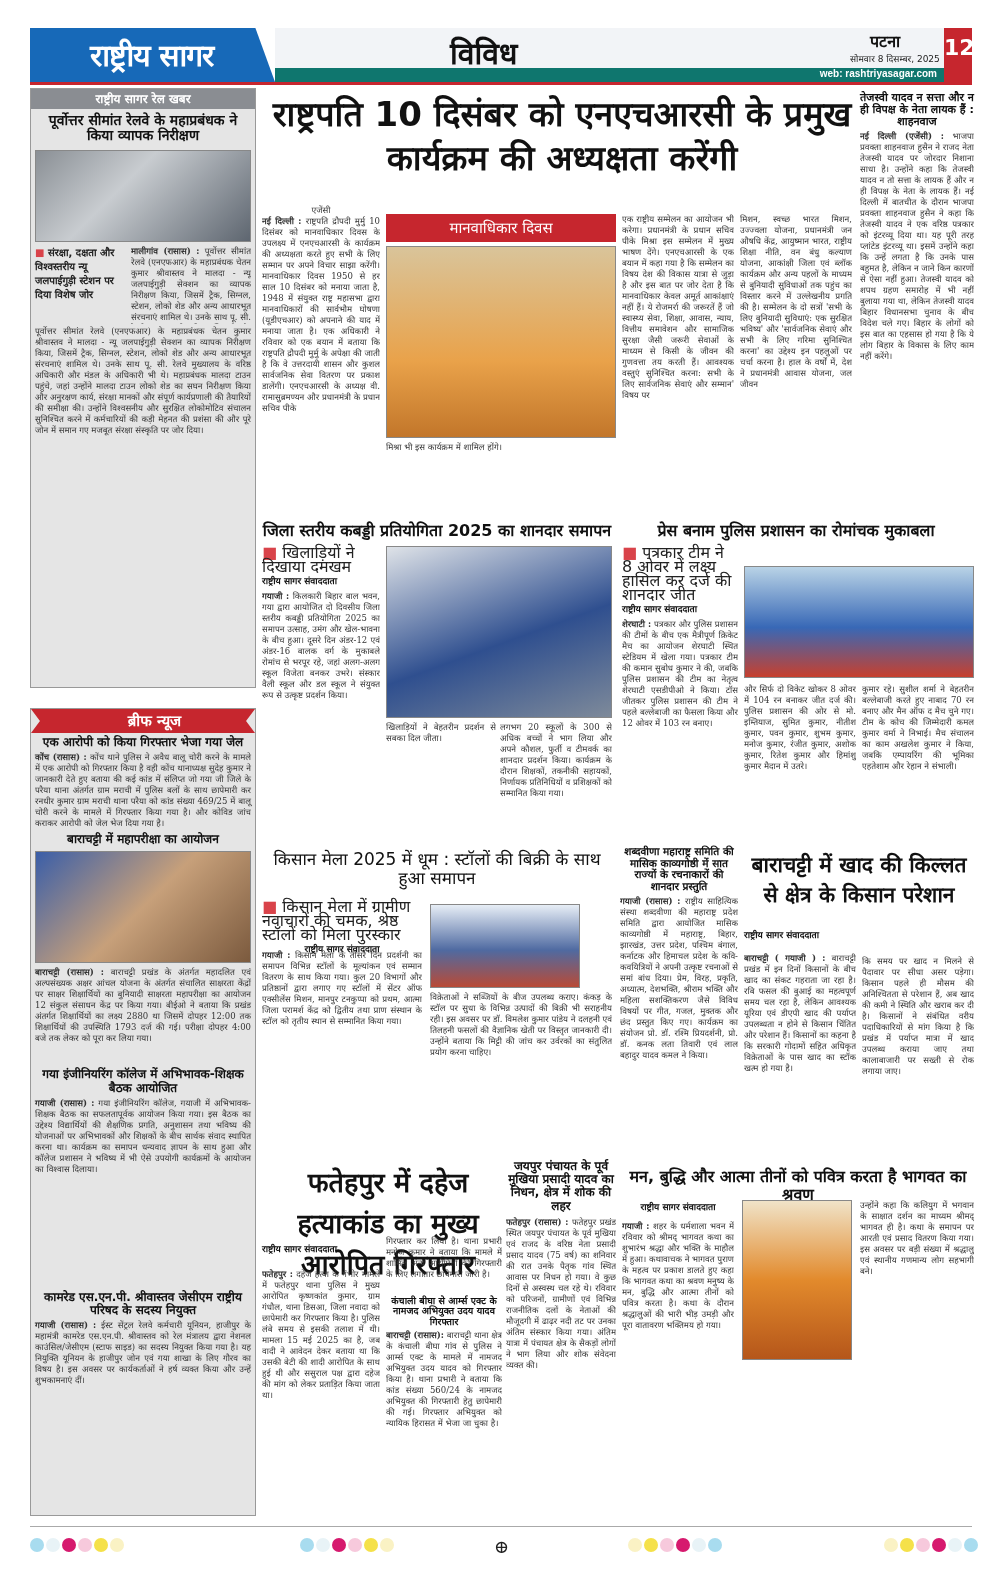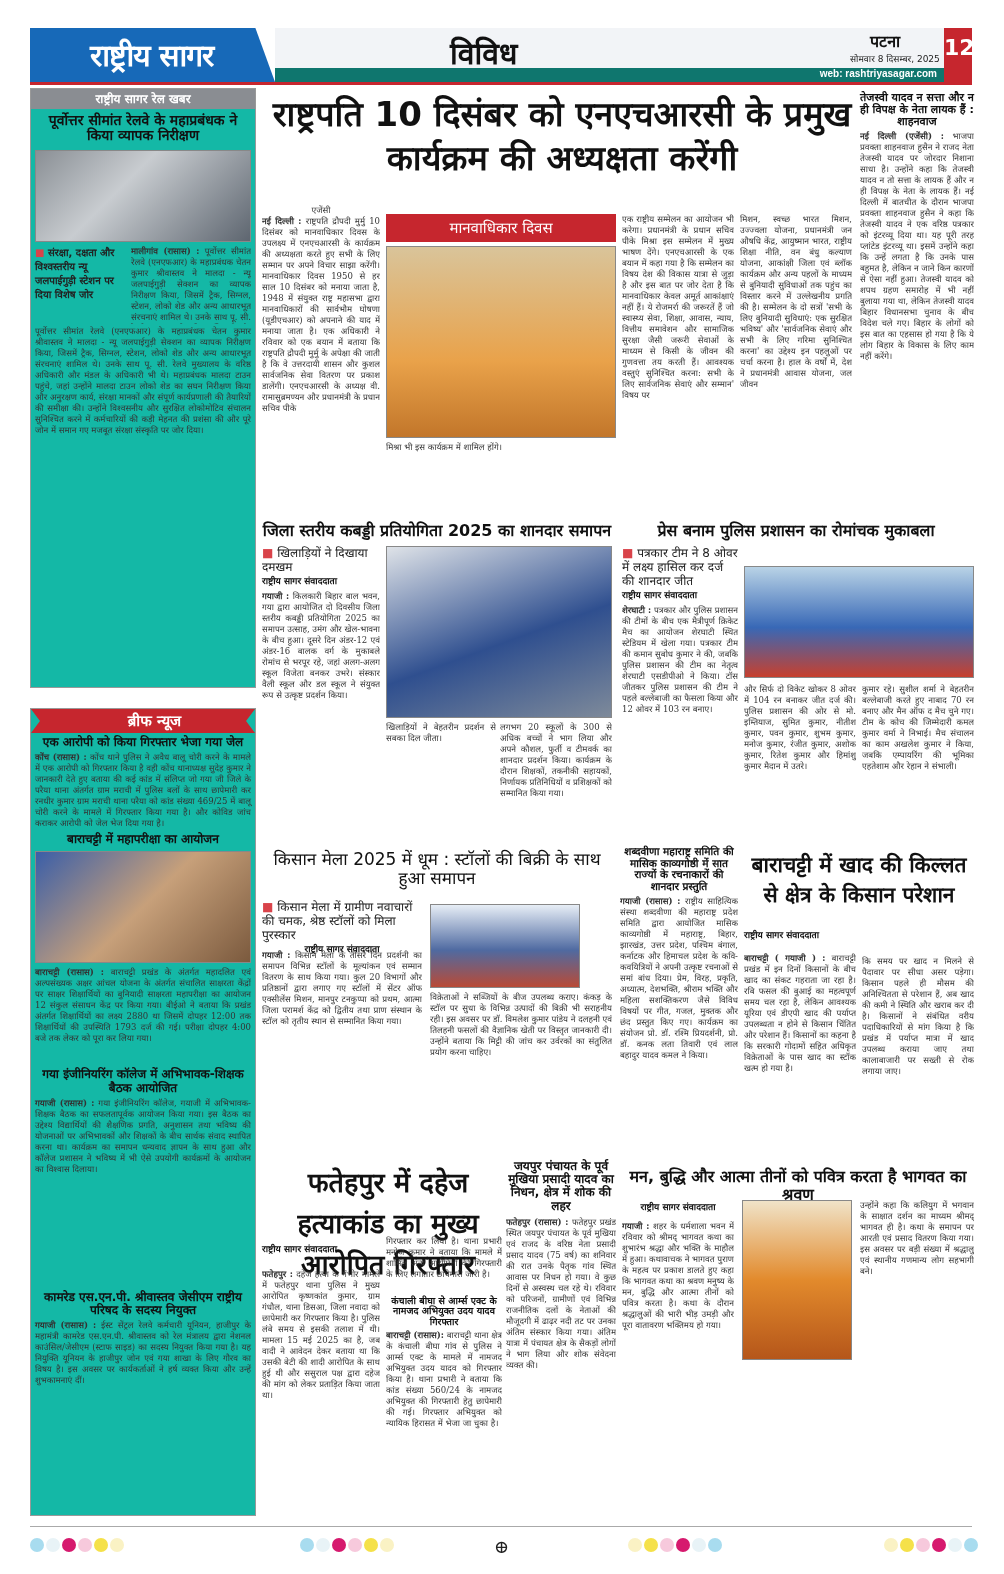--- a/index.html
+++ b/index.html
@@ -11,25 +11,25 @@
   .mast-left .logo { position:absolute; left:60px; top:6px; font-family: "DejaVu Sans", sans-serif; font-weight: bold; font-size: 30px; color: #fff; letter-spacing: -1px; }
   .mast-mid { left: 245px; top: 0; width: 670px; height: 40px; background: #f2f4f7; }
   .mast-title { left: 420px; top: 4px; font-family:"DejaVu Sans",sans-serif; font-weight:bold; font-size:30px; color:#111; }
   .mast-city { left: 840px; top: 2px; font-family:"DejaVu Sans",sans-serif; font-weight:bold; font-size:16px; color:#111; }
   .mast-date { left: 820px; top: 24px; font-size: 9px; color: #222; font-family:"DejaVu Sans",sans-serif; }
   .mast-web { left: 245px; top: 40px; width: 670px; height: 14px; background: #0f766e; }
   .mast-web span { position:absolute; right: 8px; top: 0; font-size: 10px; color: #fff; font-family:"Liberation Sans",sans-serif; font-weight:bold; }
   .mast-page { left: 914px; top: 0; width: 28px; height: 54px; background: #c6262e; color:#fff; font-family:"DejaVu Sans",sans-serif; font-weight:bold; font-size:22px; text-align:center; line-height: 40px; }
   .mast-rule { left: 30px; top: 82px; width: 942px; height: 3px; background: #c6262e; }
 
-  .col-box { border: 1px solid #999; background: #14b8a6; }
+  .col-box { border: 1px solid #999; background: #e5e5e5; }
   .hd { font-family: "DejaVu Sans", sans-serif; font-weight: bold; color: #111; text-align: center; line-height: 1.1; }
   .body-txt { font-size: 8.5px; line-height: 11px; color: #333; text-align: justify; overflow: hidden; }
   .byline { font-family:"DejaVu Sans",sans-serif; font-weight:bold; font-size:9px; color:#111; }
-  .bullet { font-family:"DejaVu Sans",sans-serif; font-size:12px; color:#222; line-height: 14px; }
+  .bullet { font-family:"DejaVu Sans",sans-serif; font-size:16px; color:#222; line-height: 14px; }
   .bullet::before { content: "■ "; color: #d9434a; }
   .photo { background: linear-gradient(135deg,#8a8f95,#c8ccd0 40%,#5e6670); border: 1px solid #888; }
   .banner-red { background:#c6262e; color:#fff; font-family:"DejaVu Sans",sans-serif; text-align:center; }
   .dots { top: 1538px; display:flex; gap: 2px; }
   .dot { width: 14px; height: 14px; border-radius: 50%; }
 </style>
 </head>
 <body>
 
 <div class="abs mast">

